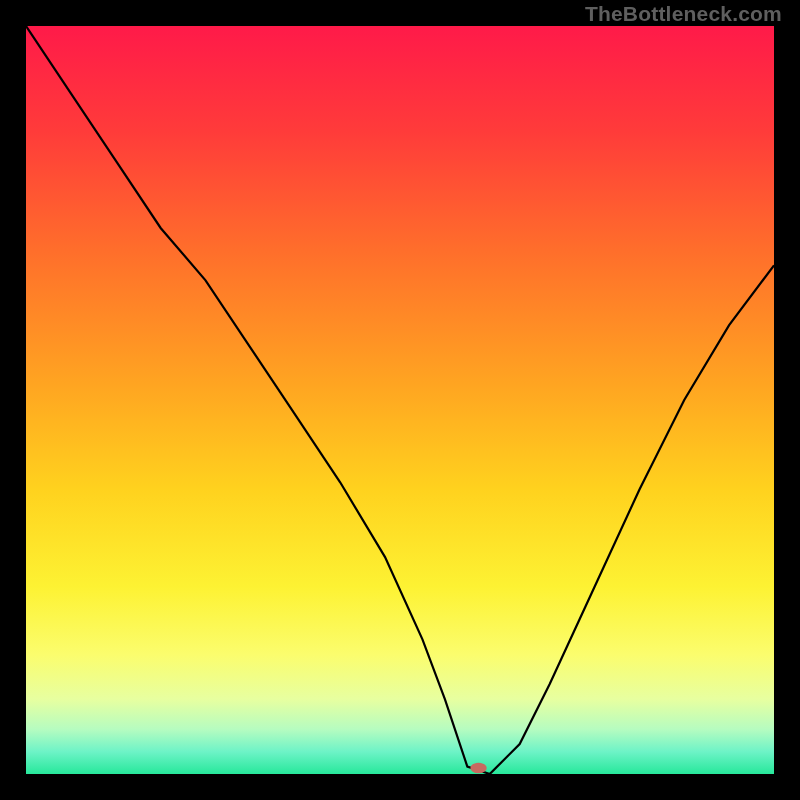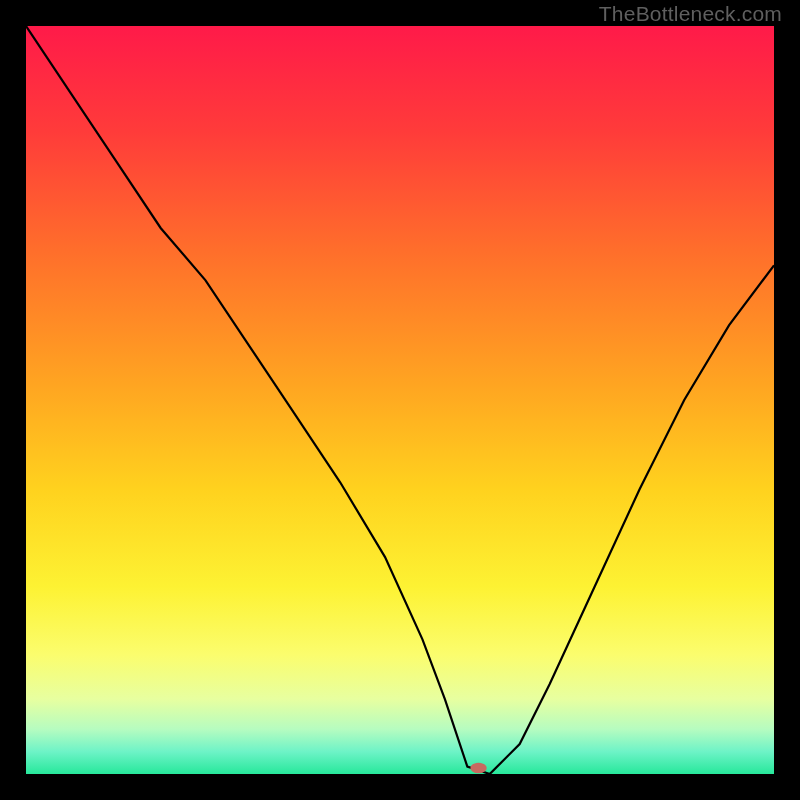--- a/index.html
+++ b/index.html
@@ -8,21 +8,21 @@
     height: 800px;
     background: #000;
     position: relative;
     font-family: Arial, Helvetica, sans-serif;
   }
   .watermark {
     position: absolute;
     top: 2px;
     right: 18px;
     font-size: 21px;
-    font-weight: 400;
+    font-weight: 700;
     color: #5f5f5f;
     letter-spacing: 0.2px;
     z-index: 10;
   }
   .plot-area {
     position: absolute;
     left: 26px;
     top: 26px;
     width: 748px;
     height: 748px;

